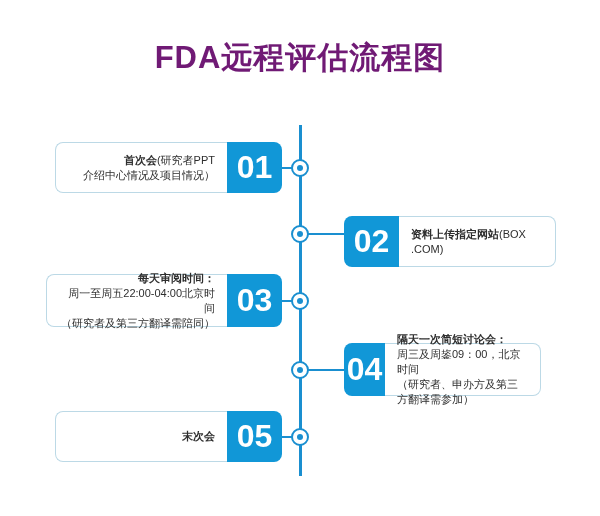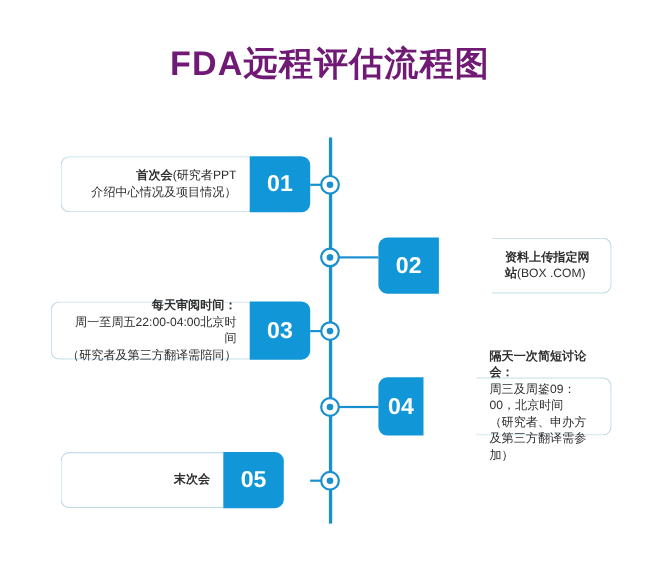--- a/index.html
+++ b/index.html
@@ -89,21 +89,21 @@
     background: #ffffff;
     border: 1px solid #bcd9e6;
     box-sizing: border-box;
     display: flex;
     align-items: center;
   }
 
   .numblock {
     background: #1197d7;
     color: #ffffff;
-    font-size: 21px;
+    font-size: 32px;
     font-weight: bold;
     letter-spacing: 0px;
     display: flex;
     align-items: center;
     justify-content: center;
     box-sizing: border-box;
     flex: none;
   }
 
   .label {
@@ -132,21 +132,20 @@
   
   .step.right .numblock {
     border-top-left-radius: 8px;
     border-bottom-left-radius: 8px;
   }
   .step.right .panel {
     border-left: none;
     border-top-right-radius: 8px;
     border-bottom-right-radius: 8px;
     justify-content: flex-start;
-    margin-left: 48px;
   }
   .step.right .label { text-align: left; }
 </style>
 </head>
 <body>
 
 <div class="canvas">
 
   <div class="title">FDA远程评估流程图</div>
 
@@ -217,21 +216,21 @@
           <span class="hl"></span><span>周三及周䤰09：00，北京时间</span>
         </div>
         <div>
           <span class="hl"></span><span>（研究者、申办方及第三方翻译需参加）</span>
         </div>
       </div>
     </div>
   </div>
 
   <div class="step left" style="left:55px; top:411px; width:227px; height:51px;">
-    <div class="panel" style="width:148px;">
+    <div class="panel" style="width:172px;">
       <div class="label">
         <div>
           <span class="hl">末次会</span><span></span>
         </div>
       </div>
     </div>
     <div class="numblock" style="width:55px;">05</div>
   </div>
 
 </div>

